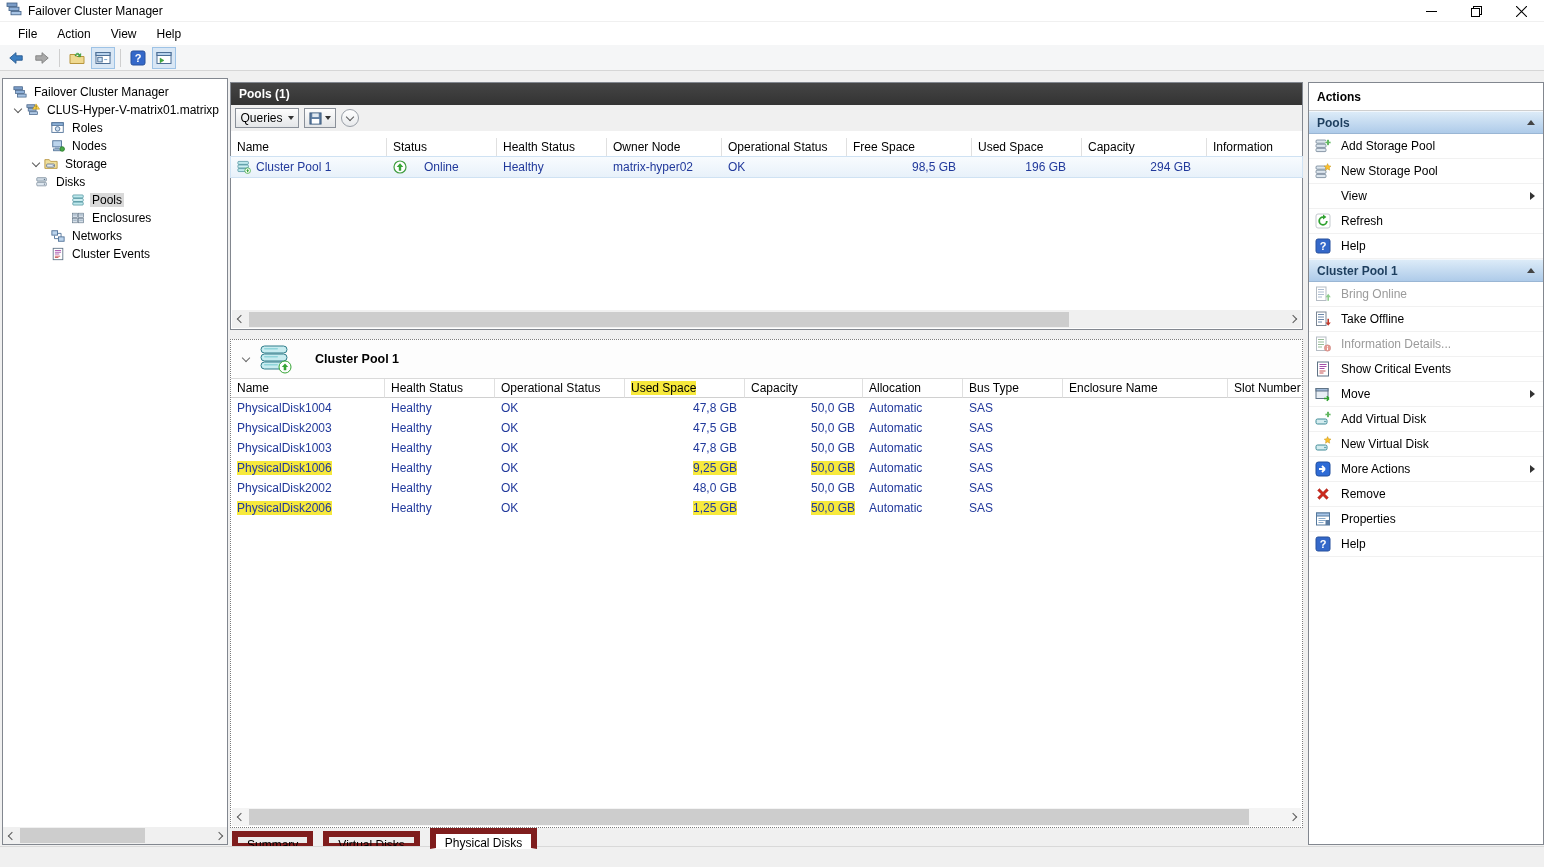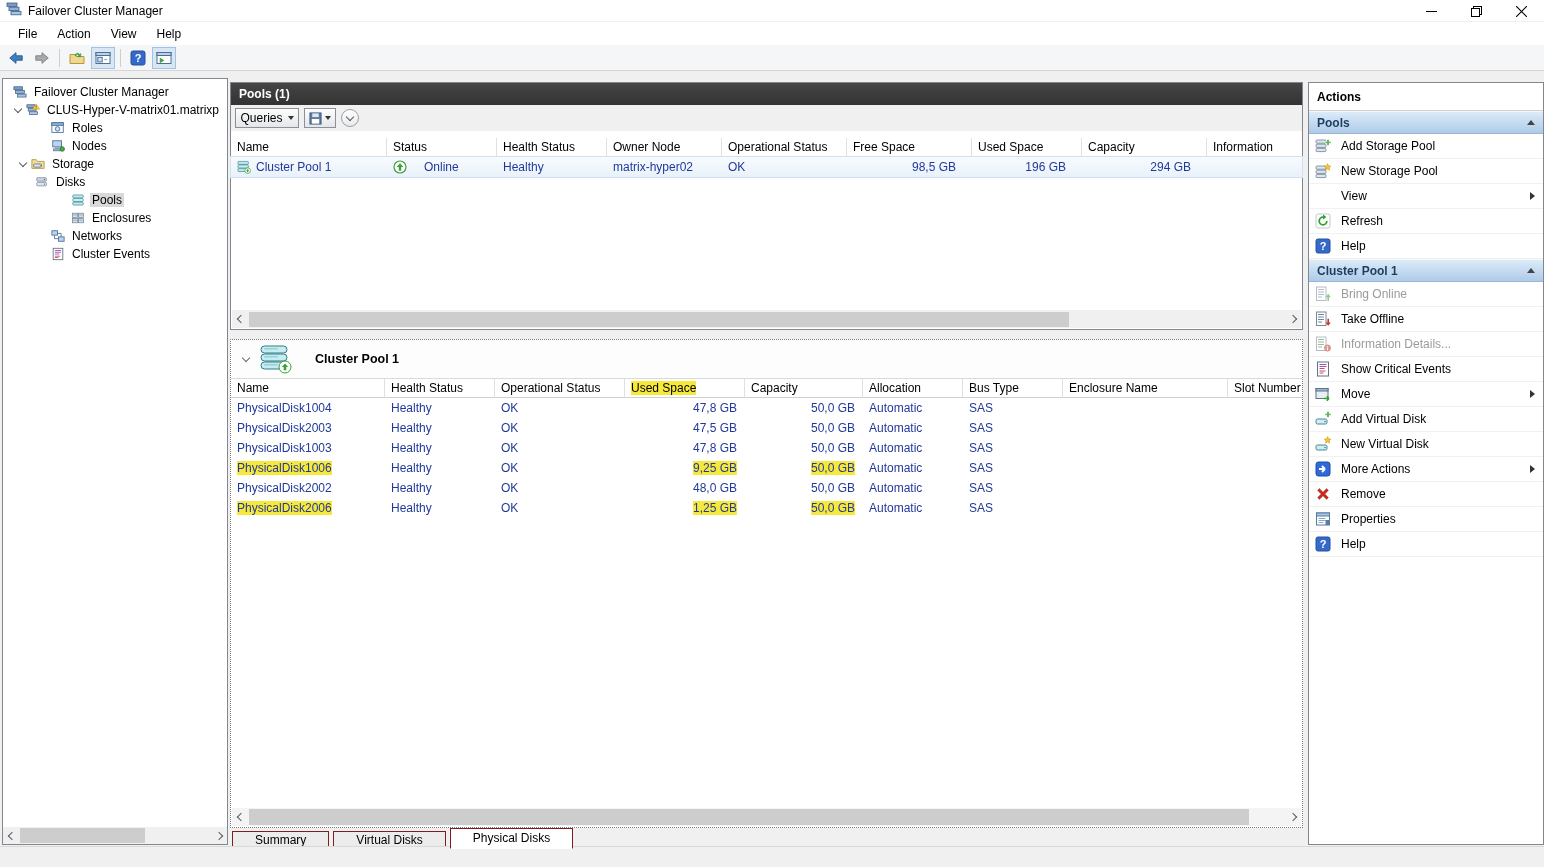--- a/index.html
+++ b/index.html
@@ -55,21 +55,21 @@
   .selrow { background:linear-gradient(#f8fbfe,#e8f1fa); outline:1px solid #cfe2f3; }
   .selrow .namecell { display:flex; align-items:center; gap:5px; }
   .hl { background:#f7e93c; }
 
   .splitter { height:9px; }
   .botpane { position:relative; width:1073px; height:489px; background:#fff; border:1px dotted #7c7c7c; }
   .detailheader { height:39px; display:flex; align-items:center; gap:10px; padding-left:12px; border-bottom:1px solid #dadada; background:#fdfdfd; }
   .detailheader .title { font-weight:bold; font-size:12.5px; margin-left:12px; }
   .hsb2 { position:absolute; left:1px; right:1px; bottom:1px; height:18px; background:#f4f4f4; display:flex; align-items:center; }
   .tabsrow { position:relative; height:21px; margin-top:0; display:flex; align-items:flex-end; padding-left:2px; }
-  .tab { background:#ececec; border:1px solid #7f1d1d; height:18px; line-height:16px; padding:0 22px; margin-right:4px; }
+  .tab { background:#ececec; border:6px solid #7f1d1d; height:18px; line-height:16px; padding:0 9px; margin-right:10px; }
   .tab.active { background:#fff; height:21px; line-height:19px; border-bottom:1px solid #fff; position:relative; z-index:2;text-align:center; }
 
   
   .actions { position:absolute; left:1308px; top:82px; width:236px; height:763px; background:#fff; border:1px solid #82878f; }
   .act-title { height:28px; font-weight:bold; display:flex; align-items:center; padding-left:8px; border-bottom:1px solid #cfcfcf; }
   .act-sec { height:23px; background:linear-gradient(#dcebf8,#aecbe9); border-top:1px solid #f2f7fc; border-bottom:1px solid #9ab6d4; color:#1d3e5e; font-weight:bold; display:flex; align-items:center; padding:0 8px; }
   .act-sec .spacer { flex:1; }
   .tri-up { width:0; height:0; border-left:4px solid transparent; border-right:4px solid transparent; border-bottom:5px solid #444; }
   .tri-right { width:0; height:0; border-top:4px solid transparent; border-bottom:4px solid transparent; border-left:5px solid #333; }
   .act-item { height:25px; display:flex; align-items:center; padding:0 8px 0 6px; gap:10px; border-bottom:1px solid #f1f1f1; }
@@ -201,21 +201,21 @@
       </div>
       <div class="trow" style="padding-left:48px;">
         <svg class="i14" viewBox="0 0 16 16">
             <rect x="2" y="2" width="10" height="7" fill="#bcd4ec" stroke="#4d6f96"></rect>
             <rect x="4.5" y="9.5" width="5" height="1.6" fill="#88a6c4"></rect>
             <rect x="3" y="11.4" width="8" height="2" fill="#d2e2f0" stroke="#4d6f96"></rect>
             <circle cx="12.8" cy="11.4" r="2.6" fill="#49a849" stroke="#2c7f2c"></circle>
           </svg>
         <span class="lbl">Nodes</span>
       </div>
-      <div class="trow" style="padding-left:17px;">
+      <div class="trow" style="padding-left:30px;">
         <span class="chev down"></span>
         <svg class="i14" viewBox="0 0 16 16">
             <path d="M1 3 h5 l1.5 2 H15 v8 H1 Z" fill="#efdf9c" stroke="#b8963f"></path>
             <rect x="3" y="8" width="9" height="3.6" rx="1" fill="#dfe8f0" stroke="#6b7788"></rect>
             <circle cx="10.6" cy="9.8" r=".7" fill="#6b7788"></circle>
           </svg>
         <span class="lbl">Storage</span>
       </div>
       <div class="trow" style="padding-left:32px;">
         <svg class="i14" viewBox="0 0 16 16">

